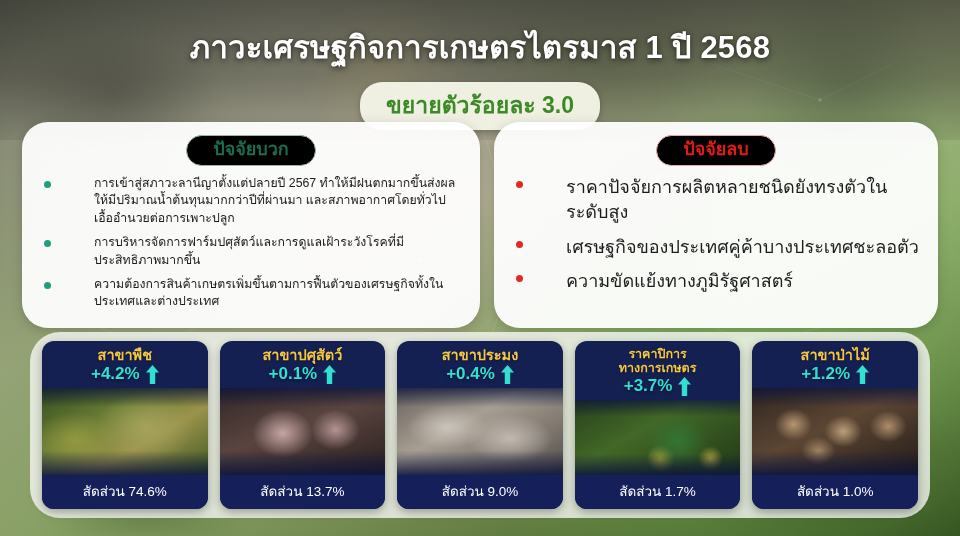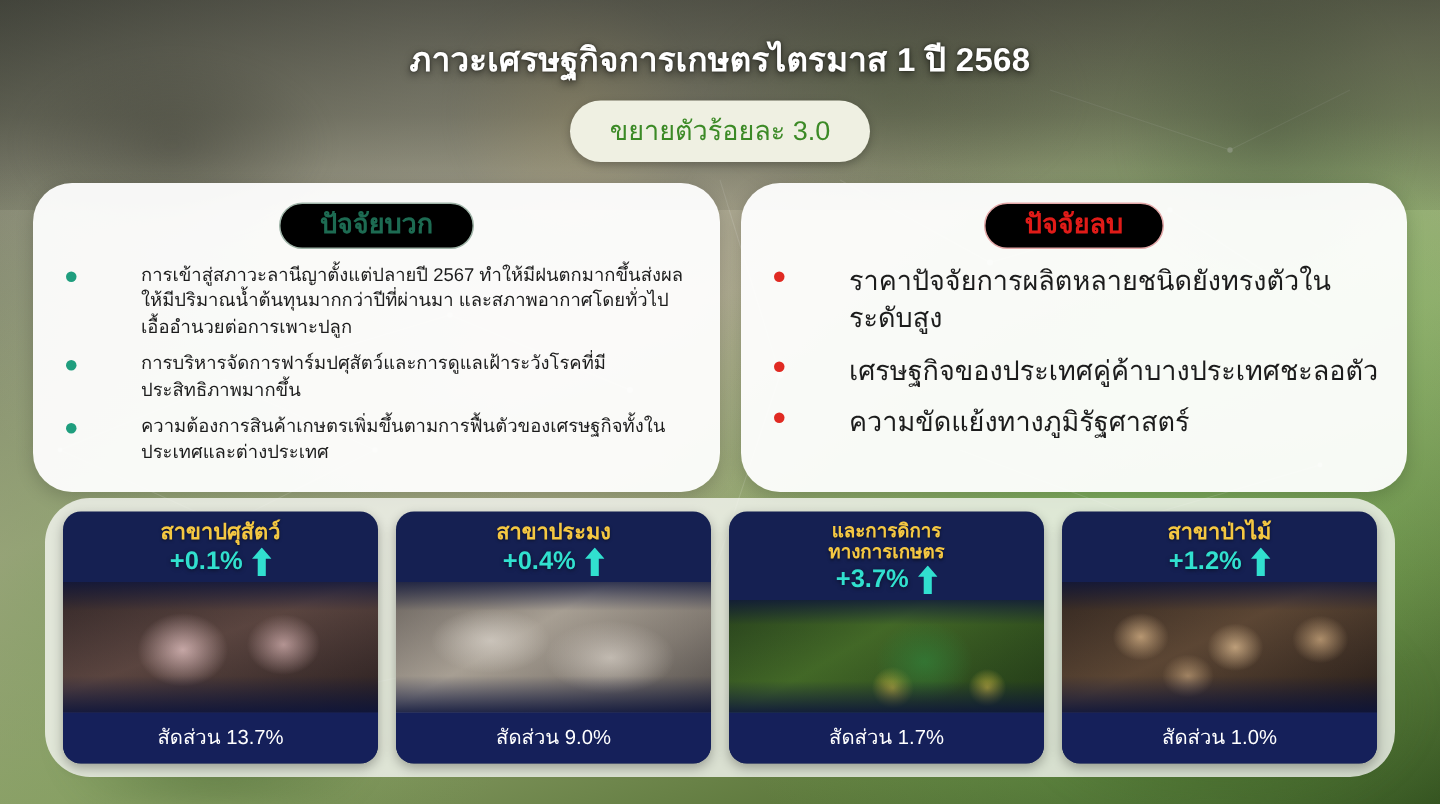--- a/index.html
+++ b/index.html
@@ -57,37 +57,37 @@
     position: absolute;
     left: 0; right: 0; top: 0;
     height: 120px;
     display: flex;
     flex-direction: column;
     align-items: center;
     justify-content: flex-start;
     padding-top: 22px;
   }
   .main-title {
-    font-size: 22px;
+    font-size: 31px;
     font-weight: bold;
     color: #ffffff;
     letter-spacing: 0.2px;
     text-shadow: 0 2px 6px rgba(0,0,0,0.55), 0 0 2px rgba(0,0,0,0.5);
     white-space: nowrap;
   }
   .growth-badge {
     margin-top: 10px;
     background: #eff0e2;
     border-radius: 22px;
     padding: 5px 26px 7px;
     box-shadow: 0 2px 6px rgba(0,0,0,0.25);
   }
   .growth-badge-text {
-    font-size: 18px;
-    font-weight: normal;
+    font-size: 23px;
+    font-weight: bold;
     color: #3c8a26;
     white-space: nowrap;
   }
 
   
   .panels {
     position: absolute;
     left: 22px;
     top: 122px;
     width: 916px;
@@ -339,20 +339,37 @@
           <span class="bullet bullet-neg"></span>
           <span class="factor-text">ความขัดแย้งทางภูมิรัฐศาสตร์</span>
         </li>
       </ul>
     </div>
   </div>
 
   <div class="tray"></div>
   <div class="cards">
 
+    <div class="card">
+      <div class="card-head">
+        <div class="card-title">สาขาพืช</div>
+        <div class="card-growth-row">
+          <span class="card-growth">+4.2%</span>
+          <svg class="arrow-up" viewBox="0 0 13 19">
+              <path d="M6.5 0 L13 7.5 L9.2 7.5 L9.2 19 L3.8 19 L3.8 7.5 L0 7.5 Z" fill="#31e0cf"></path>
+            </svg>
+        </div>
+      </div>
+      <div class="card-photo">
+          <div class="ph-crop"></div>
+        </div>
+      <div class="card-foot">
+        <span class="card-share">สัดส่วน 74.6%</span>
+      </div>
+    </div>
 
     <div class="card">
       <div class="card-head">
         <div class="card-title">สาขาปศุสัตว์</div>
         <div class="card-growth-row">
           <span class="card-growth">+0.1%</span>
           <svg class="arrow-up" viewBox="0 0 13 19">
               <path d="M6.5 0 L13 7.5 L9.2 7.5 L9.2 19 L3.8 19 L3.8 7.5 L0 7.5 Z" fill="#31e0cf"></path>
             </svg>
         </div>
@@ -378,21 +395,21 @@
       <div class="card-photo">
           <div class="ph-fishery"></div>
         </div>
       <div class="card-foot">
         <span class="card-share">สัดส่วน 9.0%</span>
       </div>
     </div>
 
     <div class="card">
       <div class="card-head">
-        <div class="card-title two-line">และการดิการ</div>
+        <div class="card-title two-line">ราคาปิการ</div>
         <div class="card-title two-line">ทางการเกษตร</div>
         <div class="card-growth-row">
           <span class="card-growth">+3.7%</span>
           <svg class="arrow-up" viewBox="0 0 13 19">
               <path d="M6.5 0 L13 7.5 L9.2 7.5 L9.2 19 L3.8 19 L3.8 7.5 L0 7.5 Z" fill="#31e0cf"></path>
             </svg>
         </div>
       </div>
       <div class="card-photo">
           <div class="ph-service"></div>

